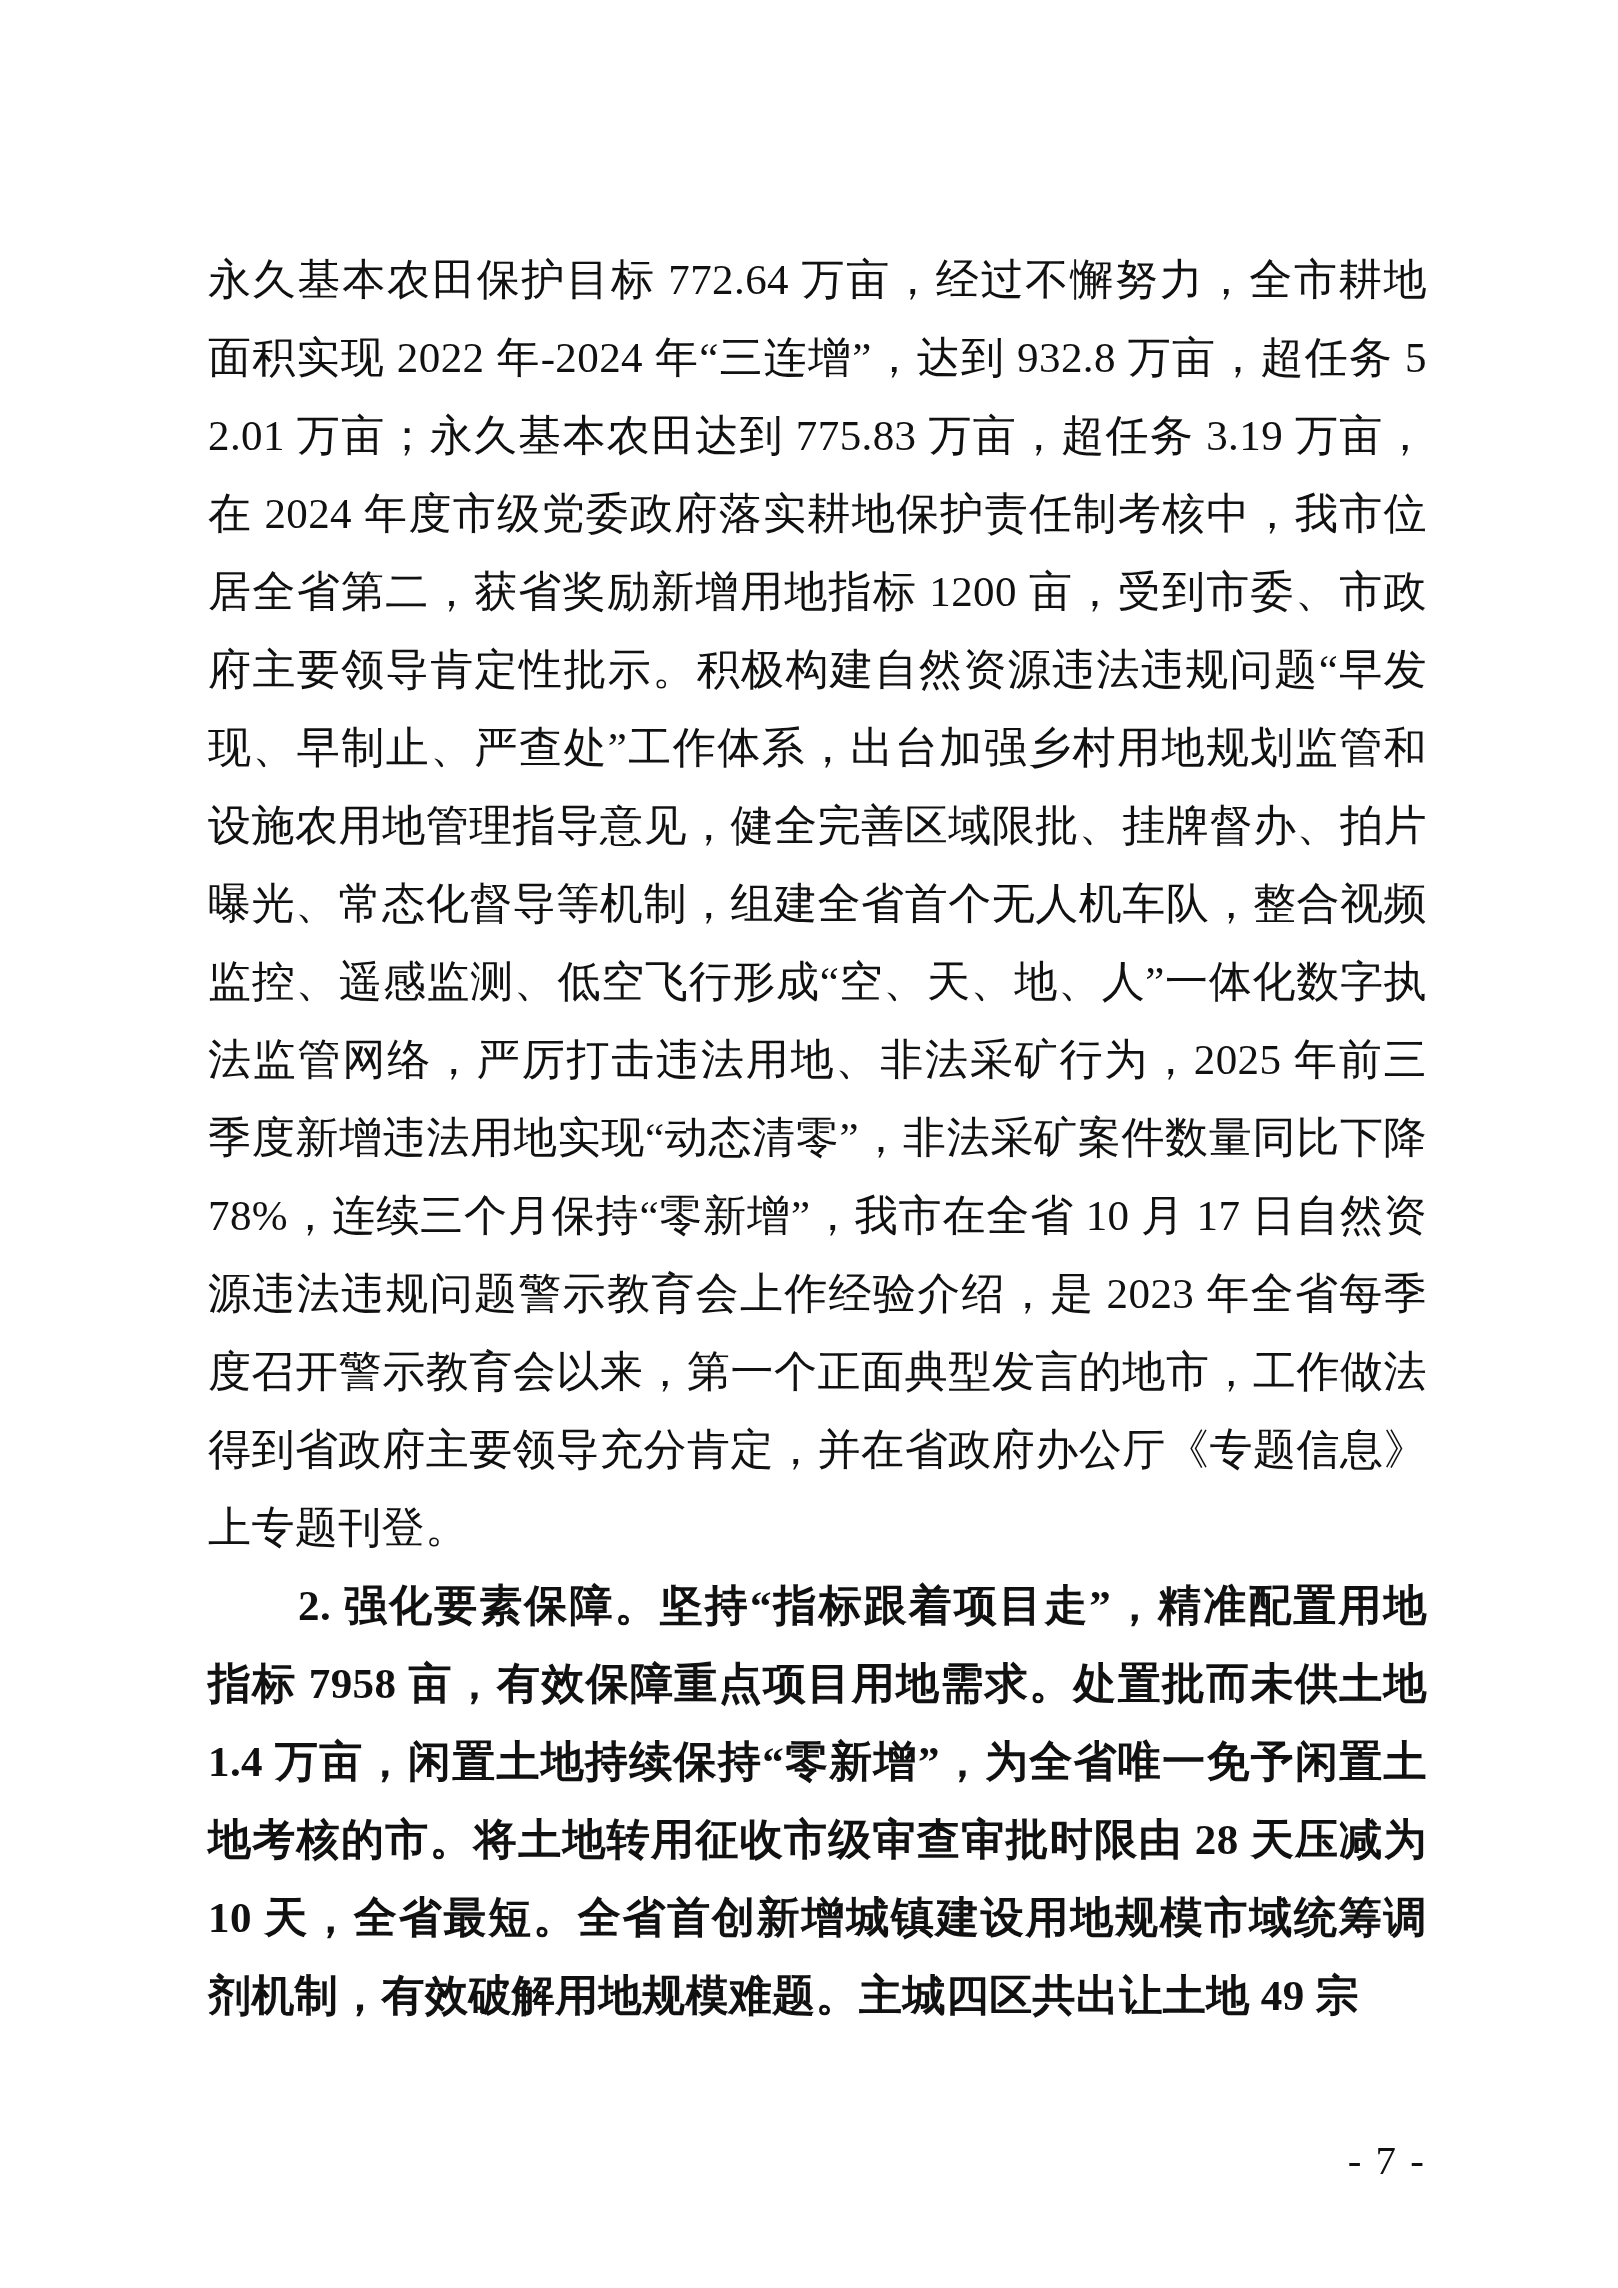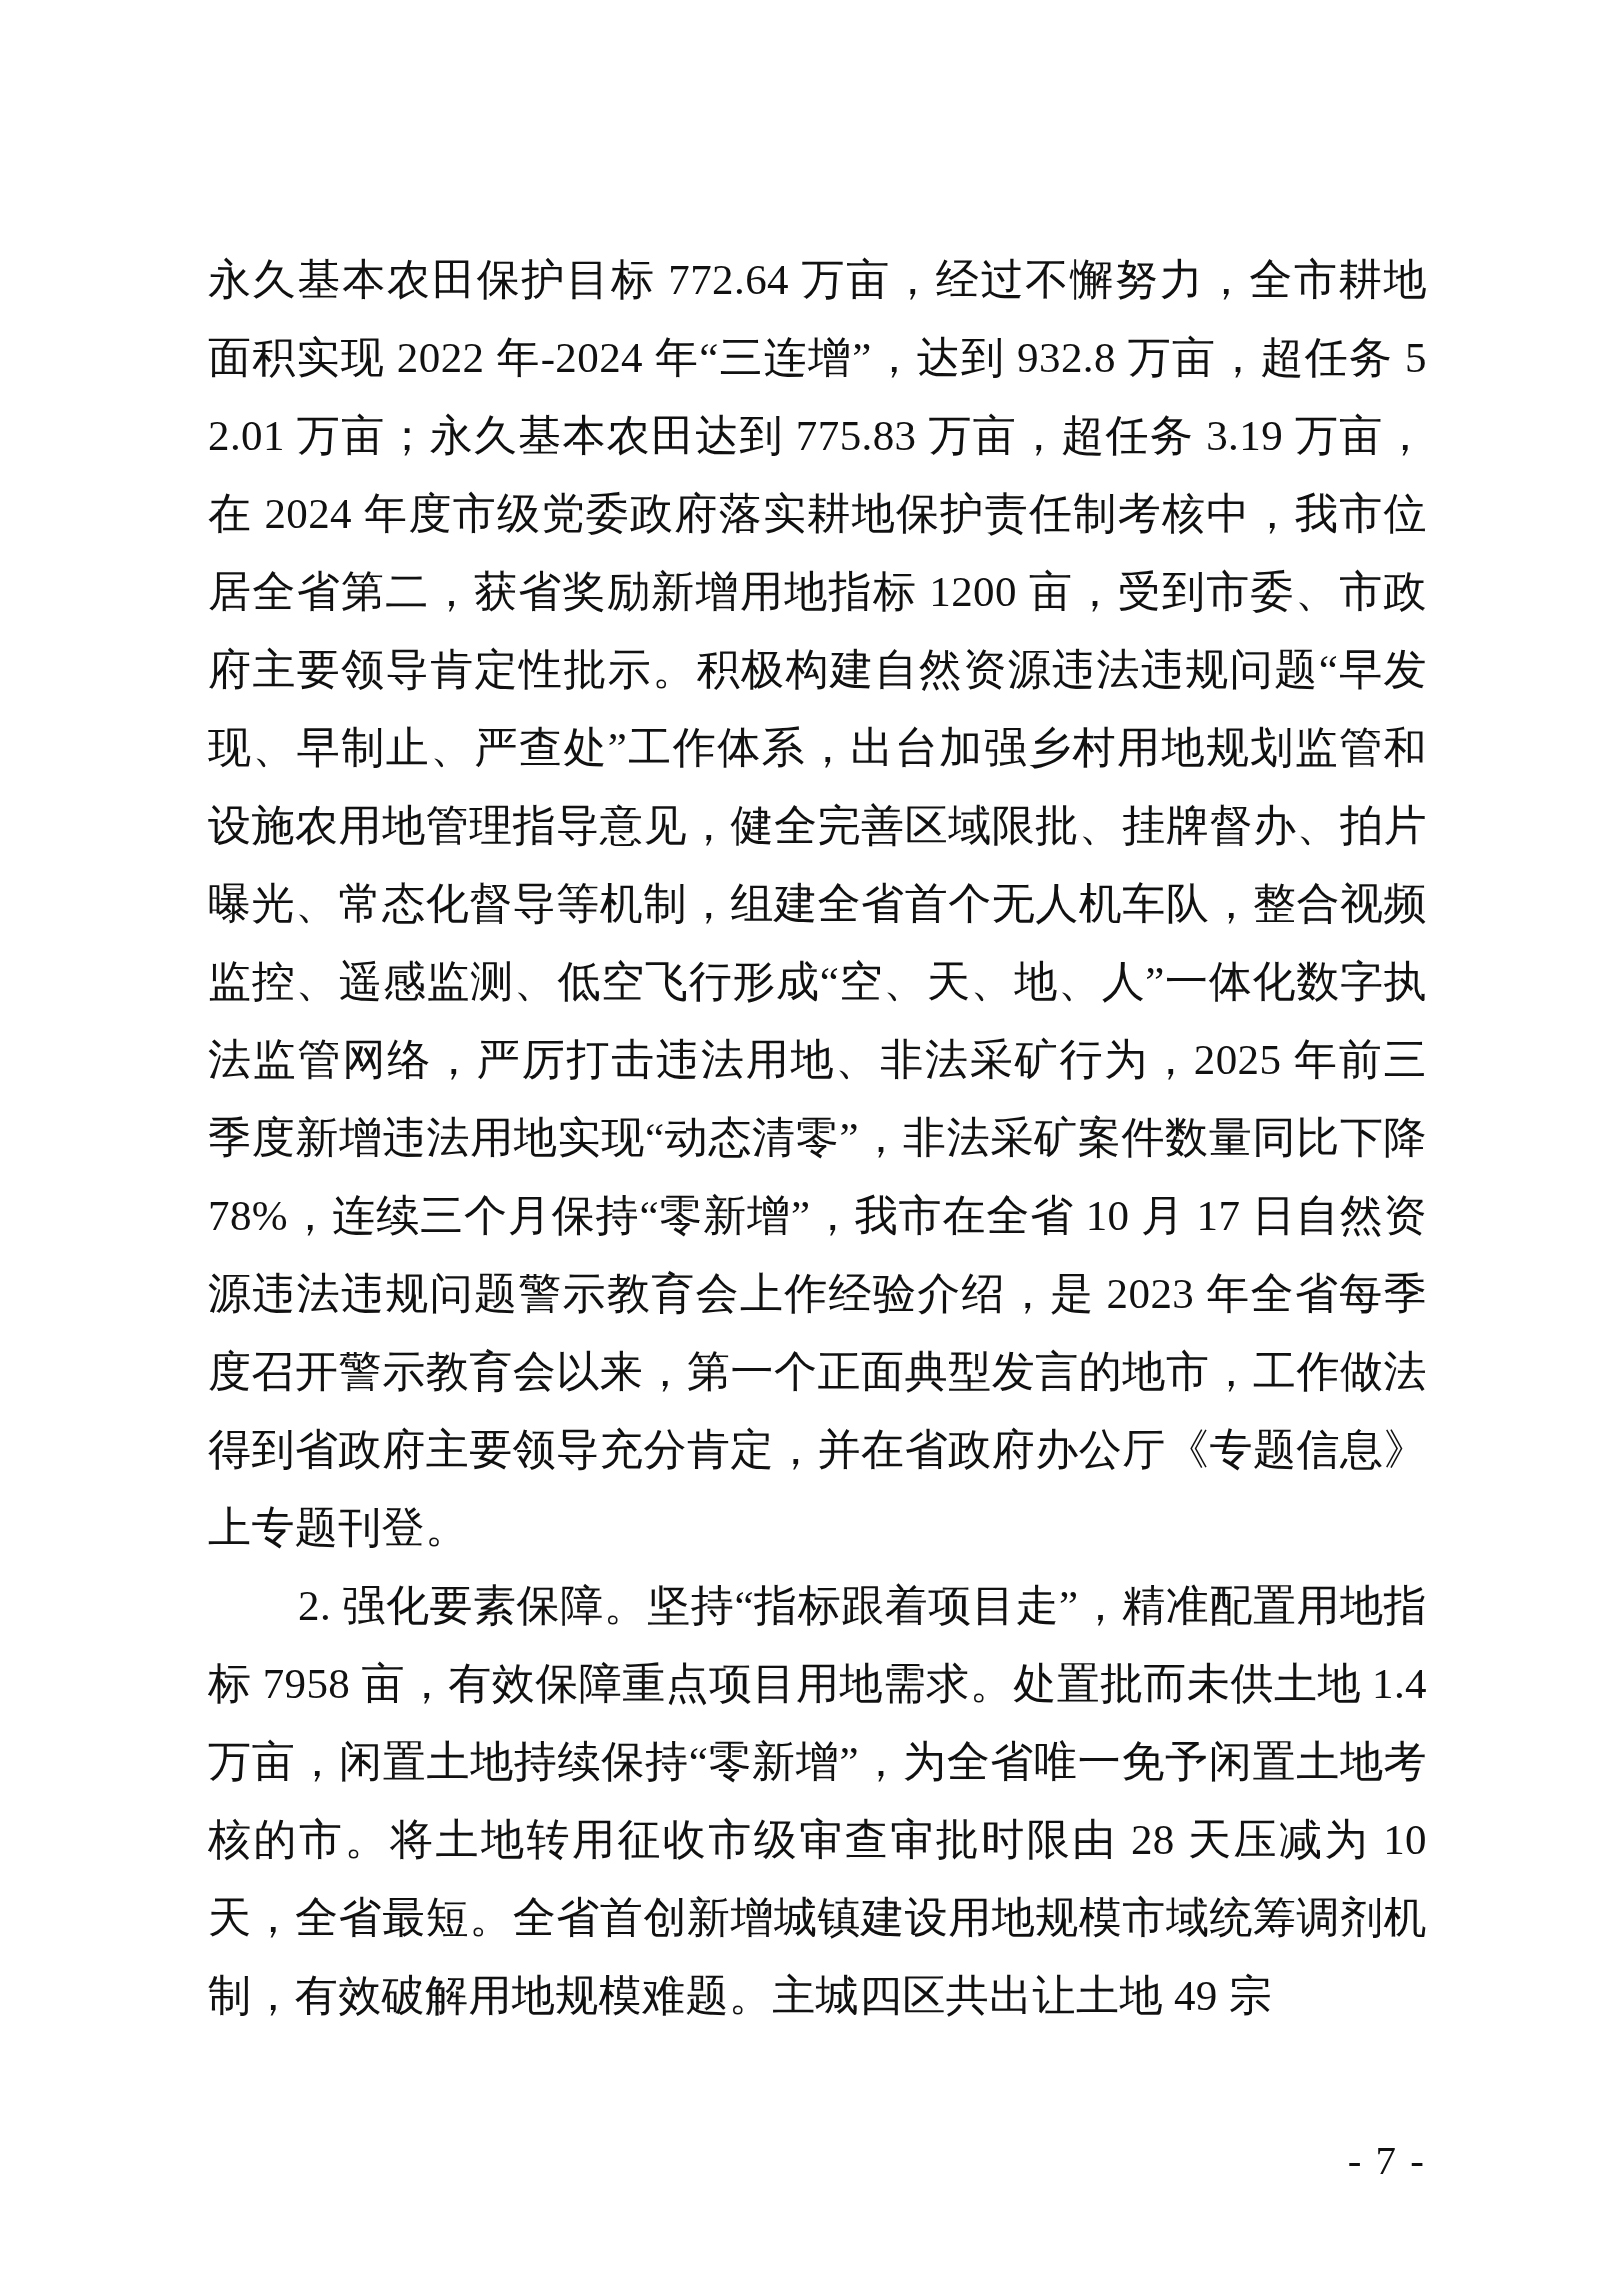--- a/index.html
+++ b/index.html
@@ -28,20 +28,21 @@
     color: #111111;
     text-align: justify;
     text-justify: inter-character;
     letter-spacing: 0.4px;
     font-weight: 400;
     word-break: break-all;
     -webkit-font-smoothing: antialiased;
   }
   .para.indent {
     text-indent: 90px;
+    font-weight: bold;
   }
   .para + .para {
     margin-top: 0;
   }
   .page-number {
     position: absolute;
     left: 0;
     right: 192px;
     top: 2135px;
     text-align: right;

